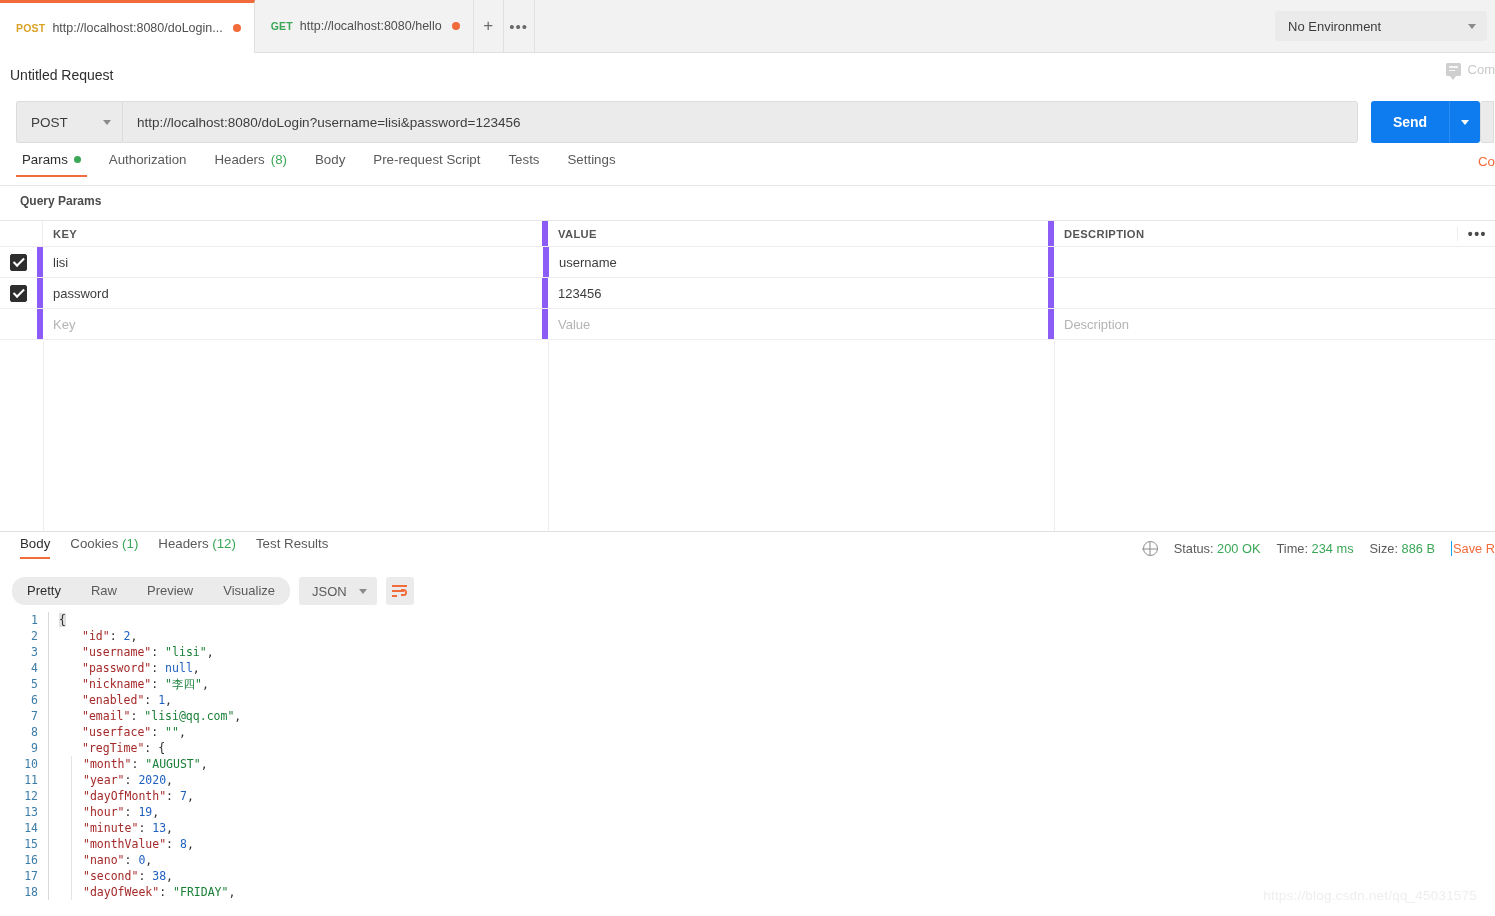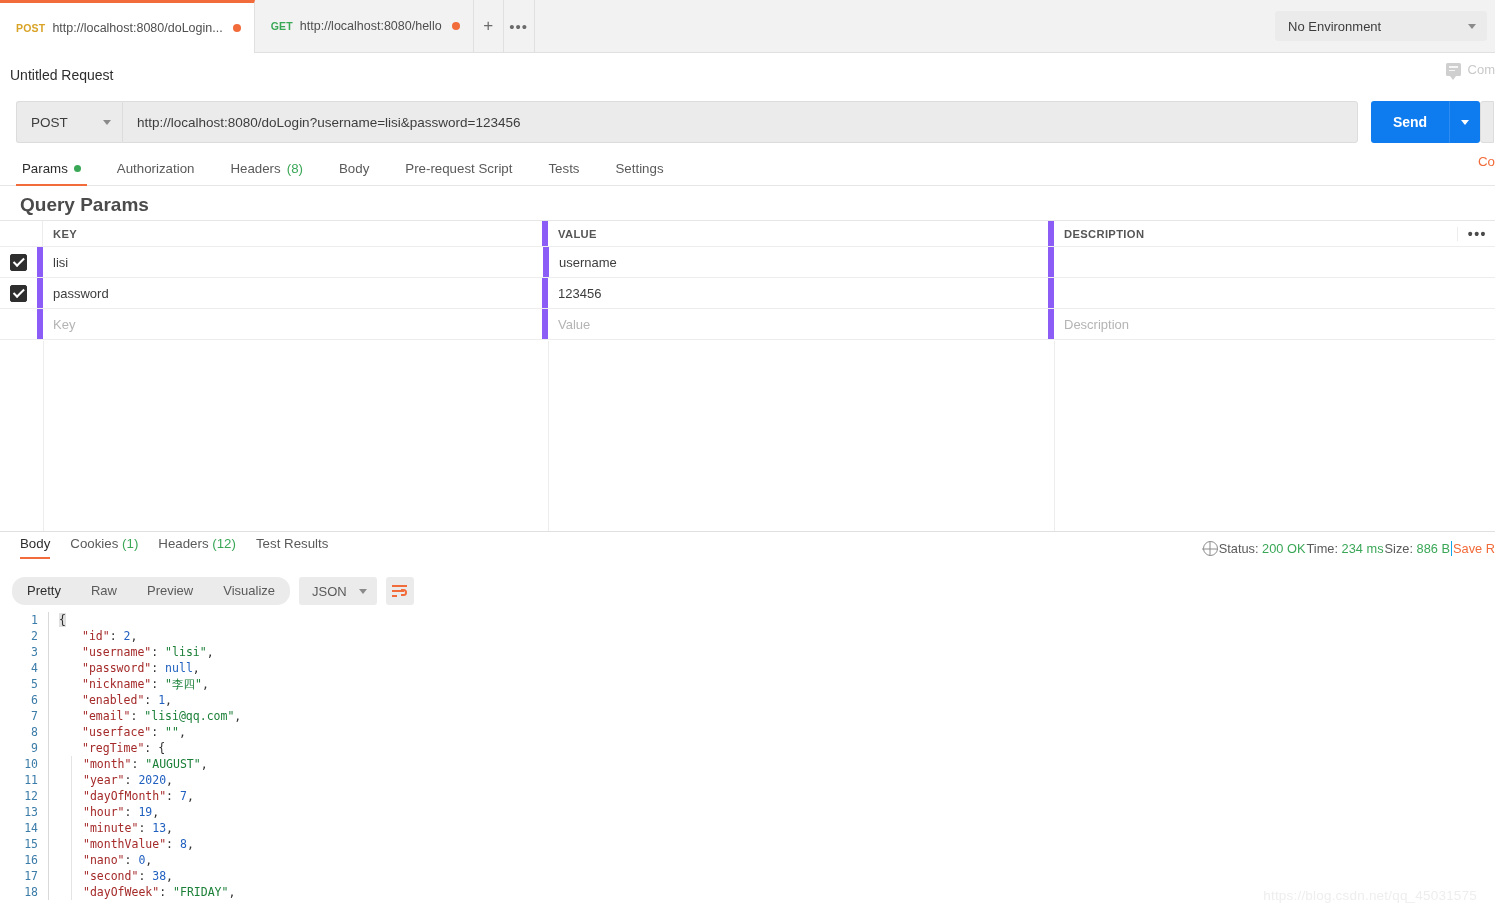--- a/index.html
+++ b/index.html
@@ -118,40 +118,39 @@
   }
   .send-caret { width:0;height:0;border-left:4.5px solid transparent;border-right:4.5px solid transparent;border-top:5px solid #fff; }
   .save-stub {
     position: absolute; right: -14px; top: 0; width: 14px; height: 42px;
     background: #ebebeb; border: 1px solid #dcdcdc; border-radius: 3px 0 0 3px;
   }
 
   
   .req-tabs {
     position: absolute; left: 0; top: 152px; width: 1495px; height: 34px;
-    display: flex; align-items: flex-end; padding-left: 8px;
+    display: flex; align-items: flex-start; padding-left: 8px;
     border-bottom: 1px solid #e6e6e6;
-    gap: 8px;
   }
   .rtab {
     padding: 0 14px 9px 14px; font-size: 13.3px; color: #5a5a5a; cursor: pointer;
     display: flex; align-items: center; gap: 6px; position: relative;
   }
   .rtab.active { color: #2e2e2e; }
   .rtab.active::after {
     content: ""; position: absolute; left: 8px; right: 8px; bottom: -1px; height: 2px; background: #f26b3a;
   }
   .green-dot { width: 7px; height: 7px; border-radius: 50%; background: #3aa757; }
   .count-green { color: #3aa757; }
   .cookies-link {
     position: absolute; right: 0px; top: 2px; color: #f26b3a; font-size: 13.3px; cursor: pointer;
   }
 
   
-  .qp-label { position: absolute; left: 20px; top: 194px; font-size: 19px; font-weight: bold; color: #4b4b4b; }
+  .qp-label { position: absolute; left: 20px; top: 194px; font-size: 12px; font-weight: bold; color: #4b4b4b; }
 
   .ptable { position: absolute; left: 0; top: 220px; width: 1495px; border-top: 1px solid #e6e6e6; }
   .prow { display: flex; height: 31px; border-bottom: 1px solid #ededed; }
   .prow.head { height: 26px; }
   .pcell { display: flex; align-items: center; padding: 0 10px; border-right: 6px solid #8b5cf6; }
   .c-check { width: 43px; justify-content: center; padding: 0; }
   .c-key { width: 505px; }
   .c-val { width: 506px; }
   .c-desc { flex: 1; border-right: none; position: relative; }
   .prow.head .pcell { font-size: 11.2px; font-weight: bold; color: #555; letter-spacing: .35px; }
@@ -176,21 +175,21 @@
 
   
   .resp-divider { position: absolute; left: 0; top: 531px; width: 1495px; height: 1px; background: #e0e0e0; }
   .resp-tabs { position: absolute; left: 0; top: 536px; width: 1495px; height: 30px; display: flex; align-items: flex-start; padding-left: 10px; }
   .restab { padding: 0 10px 8px 10px; font-size: 13.3px; color: #5a5a5a; cursor: pointer; position: relative; }
   .restab.active { color: #2e2e2e; }
   .restab.active::after { content:""; position:absolute; left:10px; right:10px; bottom:0; height:2px; background:#f26b3a; }
 
   .resp-meta {
     position: absolute; right: 0px; top: 541px;
-    display: flex; align-items: flex-end; gap: 1px; font-size: 12.8px; color: #5a5a5a;
+    display: flex; align-items: flex-end; gap: 16px; font-size: 12.8px; color: #5a5a5a;
   }
   .globe {
     width: 15px; height: 15px; border: 1.4px solid #8c8c8c; border-radius: 50%; position: relative;
   }
   .globe::before { content:""; position:absolute; left:50%; top:-1.4px; bottom:-1.4px; width:0; border-left:1.4px solid #8c8c8c; transform:translateX(-50%); }
   .globe::after { content:""; position:absolute; left:-1.4px; right:-1.4px; top:50%; height:0; border-top:1.4px solid #8c8c8c; transform:translateY(-50%); }
   .meta-val { color: #3aa757; }
   .save-resp { color: #f26b3a; cursor: pointer; border-left: 1px solid #0ea5e9; padding-left: 1px; }
 
   

